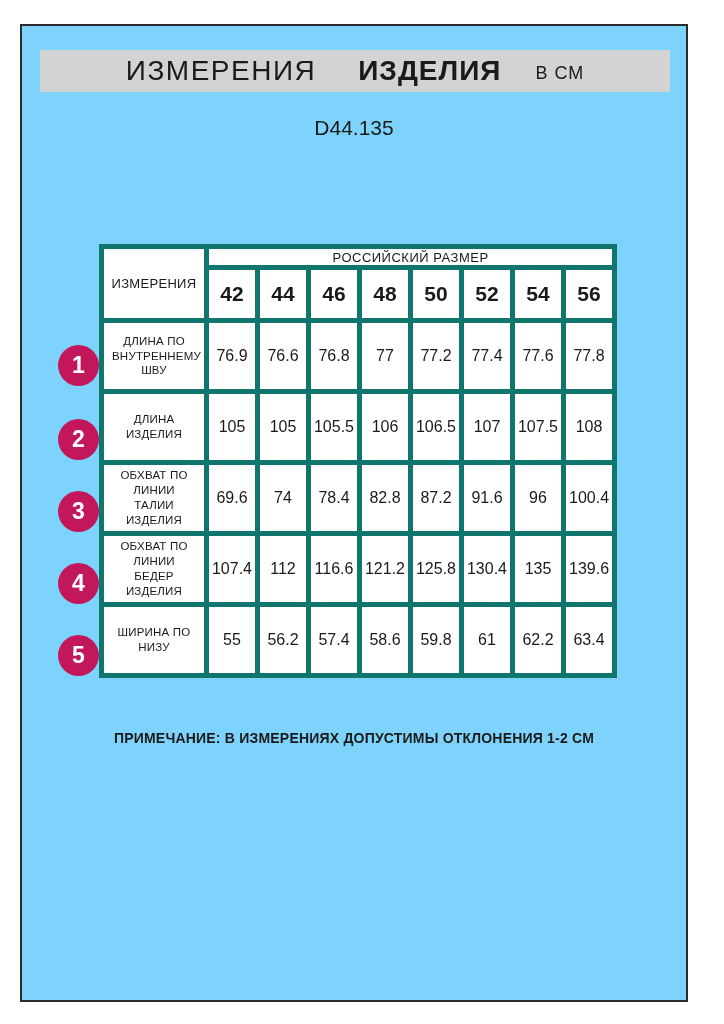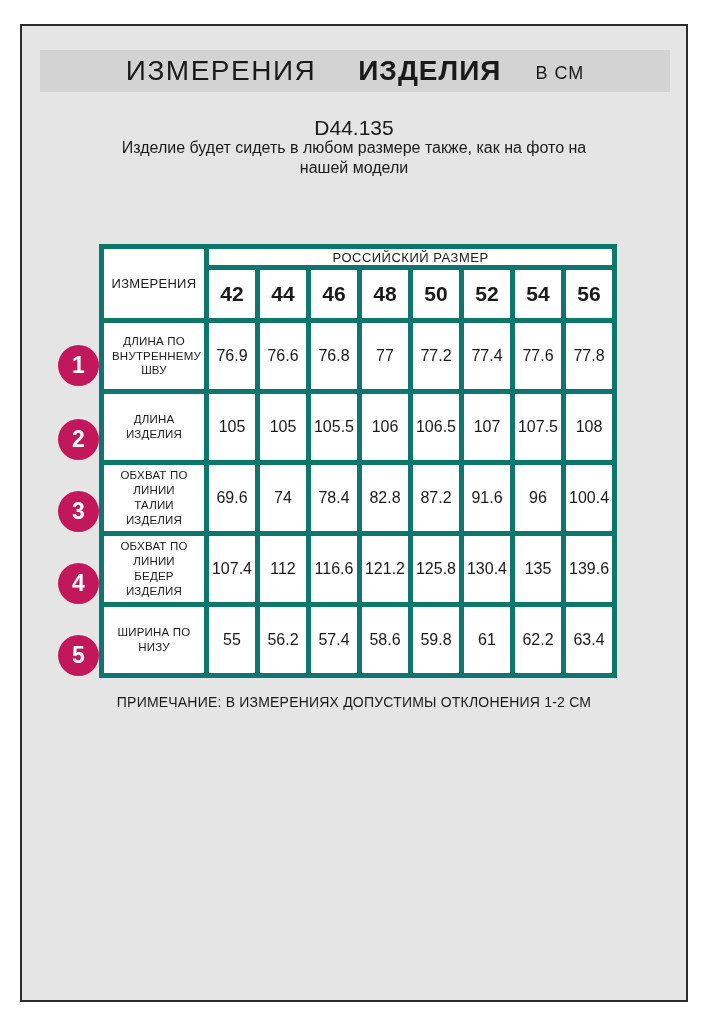--- a/index.html
+++ b/index.html
@@ -8,21 +8,21 @@
     background: #ffffff;
     font-family: "Liberation Sans", sans-serif;
     color: #1a1a1a;
     overflow: hidden;
   }
   .frame {
     position: absolute;
     left: 20px; top: 24px;
     width: 668px; height: 978px;
     border: 2px solid #2b2b2b;
-    background: #e5e5e5;
+    background: #7dd3fc;
   }
   .title-bar {
     position: absolute;
     left: 18px; top: 24px;
     width: 630px; height: 42px;
     background: #d3d3d3;
     display: flex;
     align-items: center;
     justify-content: center;
   }
@@ -114,42 +114,41 @@
     align-items: center;
     justify-content: center;
   }
   .badge-1 { top: 319px; }
   .badge-2 { top: 393px; }
   .badge-3 { top: 465px; }
   .badge-4 { top: 537px; }
   .badge-5 { top: 609px; }
   .note {
     position: absolute;
-    left: 0; top: 668px;
+    left: 0; top: 704px;
     width: 100%;
     text-align: center;
     font-size: 14px;
-    font-weight: 400;
+    font-weight: 700;
     letter-spacing: 0.2px;
   }
 </style>
 </head>
 <body>
 
 <div class="frame">
 
   <div class="title-bar">
     <span class="title-reg">ИЗМЕРЕНИЯ</span>
     <span class="title-bold">ИЗДЕЛИЯ</span>
     <span class="title-unit">В СМ</span>
   </div>
 
   <div class="product-code">D44.135</div>
 
-  <div class="description">Изделие будет сидеть в любом размере также, как на фото на нашей модели</div>
 
   <table class="size-table">
     <colgroup>
       <col style="width:105px">
       <col style="width:51px">
         <col style="width:51px">
         <col style="width:51px">
         <col style="width:51px">
       <col style="width:51px">
         <col style="width:51px">

